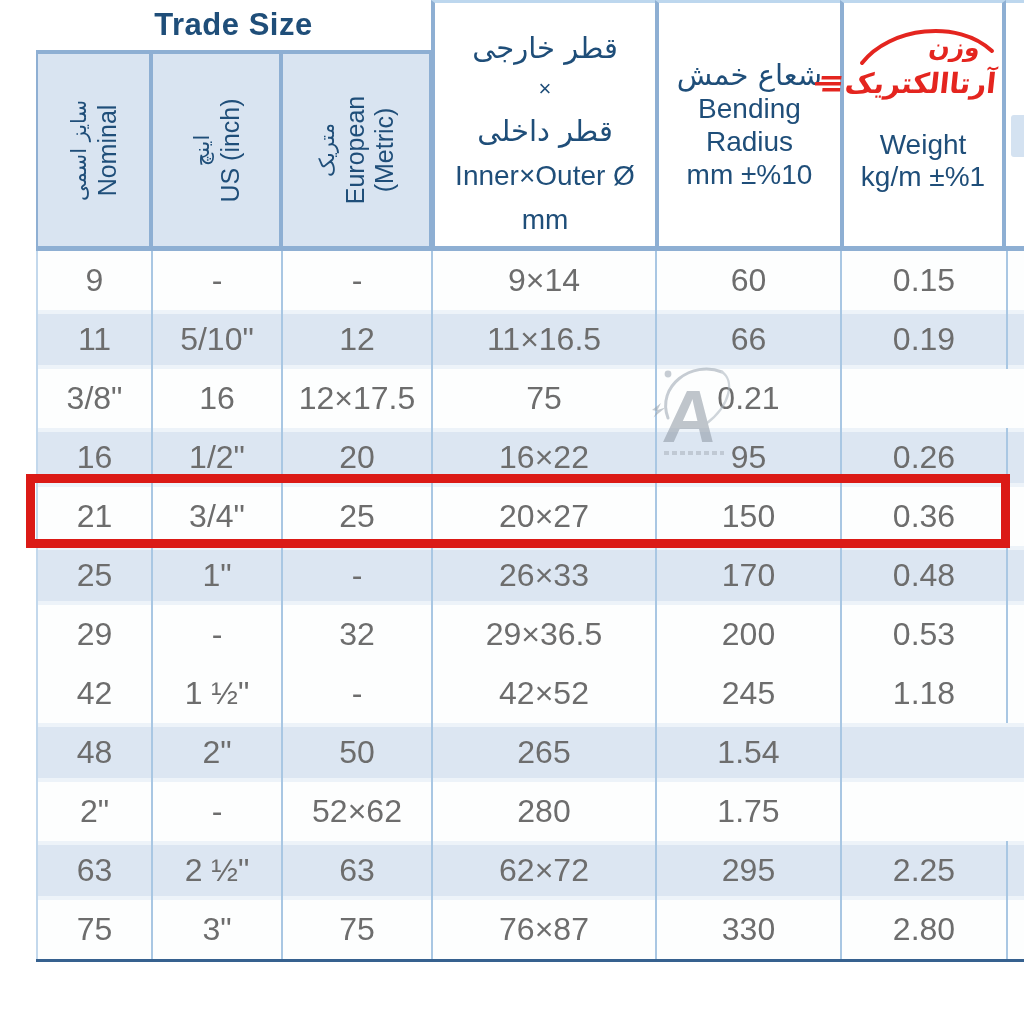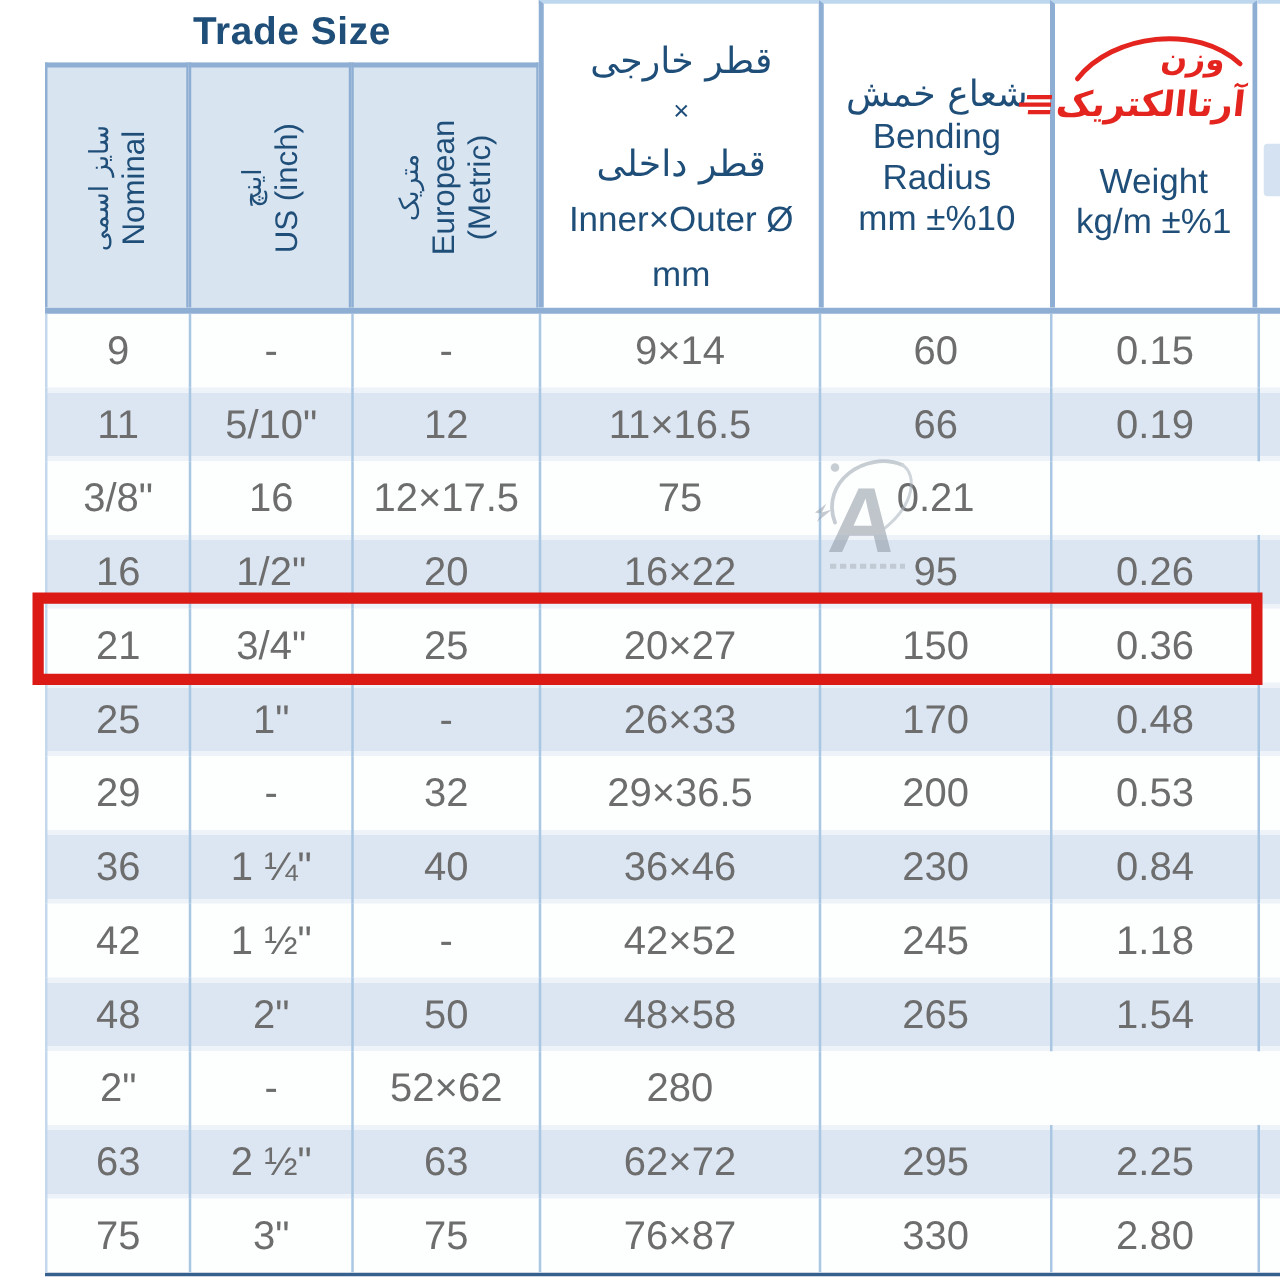--- a/index.html
+++ b/index.html
@@ -183,52 +183,43 @@
         </div>
         <div class="row grid">
           <div class="td">29</div>
           <div class="td">-</div>
           <div class="td">32</div>
           <div class="td">29×36.5</div>
           <div class="td">200</div>
           <div class="td">0.53</div>
           <div class="td stub"></div>
         </div>
-        <div class="row grid banded">
-          <div class="td">36</div>
-          <div class="td">1 ¼"</div>
-          <div class="td">40</div>
-          <div class="td">36×46</div>
-          <div class="td">230</div>
-          <div class="td">0.84</div>
-          <div class="td stub"></div>
-        </div>
         <div class="row grid">
           <div class="td">42</div>
           <div class="td">1 ½"</div>
           <div class="td">-</div>
           <div class="td">42×52</div>
           <div class="td">245</div>
           <div class="td">1.18</div>
           <div class="td stub"></div>
         </div>
         <div class="row grid banded">
           <div class="td">48</div>
           <div class="td">2"</div>
           <div class="td">50</div>
-          <div class="td">48×58</div>
           <div class="td">265</div>
           <div class="td">1.54</div>
           <div class="td stub"></div>
         </div>
         <div class="row grid">
           <div class="td">2"</div>
           <div class="td">-</div>
           <div class="td">52×62</div>
           <div class="td">280</div>
+          <div class="td">1.75</div>
           <div class="td stub"></div>
         </div>
         <div class="row grid banded">
           <div class="td">63</div>
           <div class="td">2 ½"</div>
           <div class="td">63</div>
           <div class="td">62×72</div>
           <div class="td">295</div>
           <div class="td">2.25</div>
           <div class="td stub"></div>

